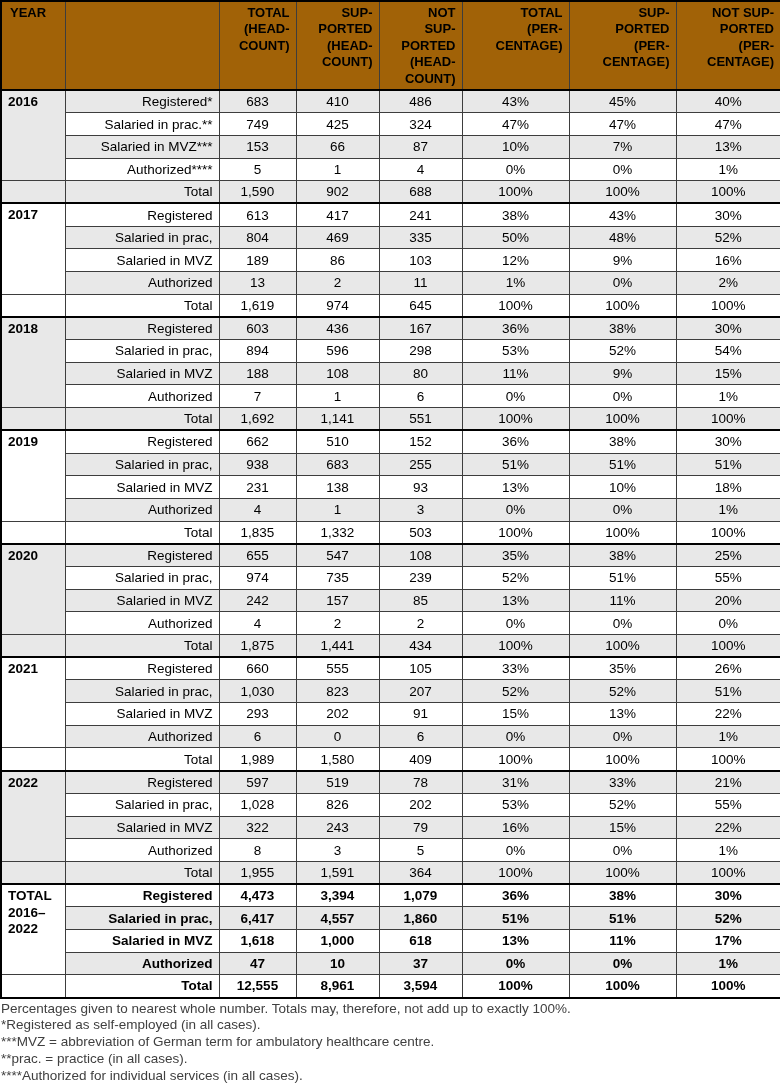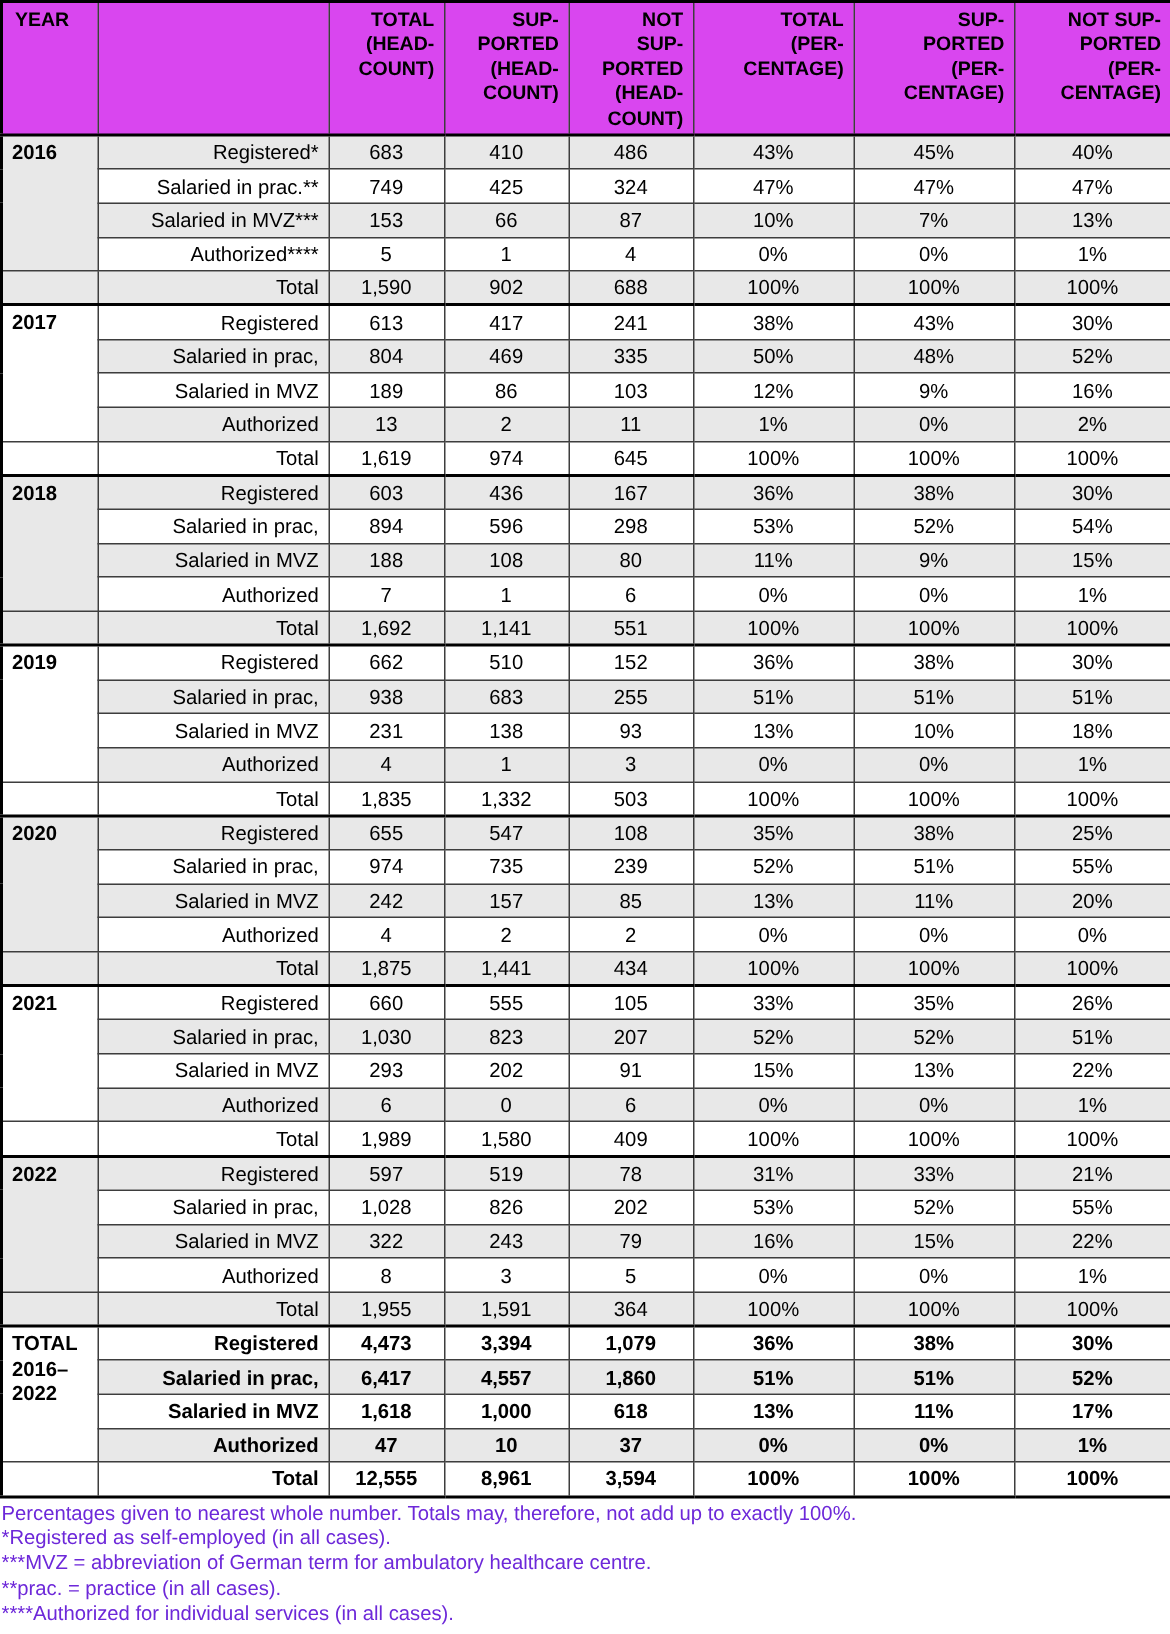--- a/index.html
+++ b/index.html
@@ -16,40 +16,40 @@
   col.c-label{width:154px;}
   col.c-th{width:77px;}
   col.c-sh{width:83px;}
   col.c-nh{width:83px;}
   col.c-tp{width:107px;}
   col.c-sp{width:107px;}
   col.c-np{width:105px;}
   th,td{border:1px solid #3d3d3d;}
   thead th{
     border-bottom:2px solid #000;
-    background:#d946ef;font-weight:bold;font-size:13px;line-height:16.4px;
+    background:#a16207;font-weight:bold;font-size:13px;line-height:16.4px;
     text-align:right;vertical-align:top;padding:3px 6px 2px 4px;
     white-space:pre-line;height:89px;box-sizing:border-box;
   }
   thead th.first{text-align:left;padding-left:8px;}
   td{
     font-size:13.5px;height:22.7px;box-sizing:border-box;
     padding:0 6px;background:#fff;
   }
   td.year{
     text-align:left;font-weight:bold;vertical-align:top;
     white-space:pre-line;line-height:16.4px;padding-top:3px;margin-top:30px;
   }
   td.label{text-align:right;padding-left:7px;}
   td.val{text-align:center;}
   tr.bold td{font-weight:bold;}
   td.stripe{background:#e8e8e8;}
   tr.block-end td{border-bottom:2px solid #000;}
   .footnotes{
-    font-size:13.5px;line-height:16.9px;padding:2px 2px 0 1px;color:#6d28d9;
+    font-size:13.5px;line-height:16.9px;padding:2px 2px 0 1px;color:#404040;
   }
   .footnotes div{white-space:nowrap;}
 </style>
 </head>
 <body>
 
 <table>
   <colgroup>
     <col class="c-year">
       <col class="c-label">

